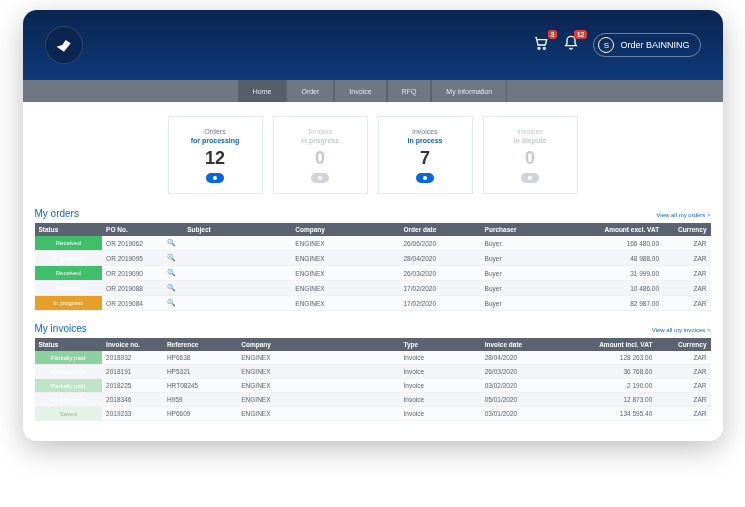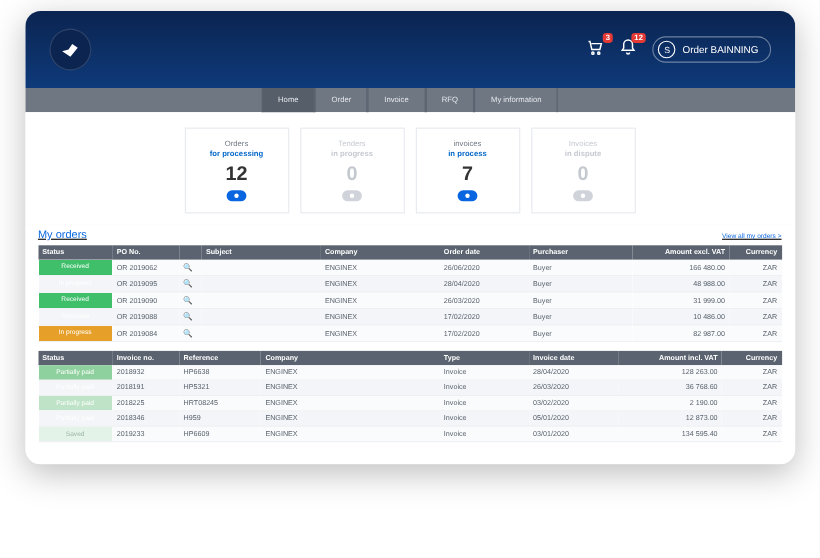--- a/index.html
+++ b/index.html
@@ -26,21 +26,21 @@
   .card .num { font-size:18px; font-weight:600; color:#333; margin:2px 0;}
   .card.dim .t1, .card.dim .t2, .card.dim .num { color:#c4c9d0; }
   .card.dim .t2 { color:#c4c9d0; }
   .card .eye { width:18px; height:10px; border-radius:6px; display:flex; align-items:center; justify-content:center;}
   .card.act .t2 { color:#0066c8; }
   .card.act .eye { background:#0a66e0; }
   .card.dim .eye { background:#d0d4da; }
   .eye-dot { width:4px; height:4px; border-radius:50%; background:#fff; }
   
   .section { padding: 0 12px 8px; background:#fff; }
-  .sec-head { display:flex; justify-content:space-between; align-items:baseline; padding:4px 0;text-decoration:underline;}
+  .sec-head { display:flex; justify-content:space-between; align-items:baseline; padding:4px 0;}
   .sec-title { font-size:10px; color:#0a66e0; }
   .sec-link { font-size:6px; color:#0a66e0; cursor:pointer; }
   table { width:100%; border-collapse:collapse; table-layout:fixed;}
   thead th { background:#5a636f; color:#fff; font-size:6.5px; font-weight:600; text-align:left; padding:3px 4px; }
   tbody td { font-size:6.5px; color:#5a636f; padding:3px 4px; border-bottom:1px solid #eef0f3; background:#fafbfc; white-space:nowrap; overflow:hidden;}
   tbody tr.even td { background:#f3f5f8; }
   .status-cell { color:#fff; text-align:center; font-size:6px; padding:3px 2px;}
   .st-received { background:#3fbf6a; }
   .st-progress { background:#e6a029; }
   .st-partial { background:#8fd19e; }
@@ -213,20 +213,24 @@
             <td>17/02/2020</td>
             <td>Buyer</td>
             <td class="num-r">82 987.00</td>
             <td class="num-r">ZAR</td>
           </tr>
         </tbody>
     </table>
   </div>
 
   <div class="section">
+    <div class="sec-head">
+      <div class="sec-title">My invoices</div>
+      <div class="sec-link">View all my invoices &gt;</div>
+    </div>
     <table>
       <colgroup>
           <col style="width:10%">
           <col style="width:9%">
           <col style="width:11%">
           <col style="width:24%">
           <col style="width:12%">
           <col style="width:12%">
           <col style="width:14%">
           <col style="width:8%">

